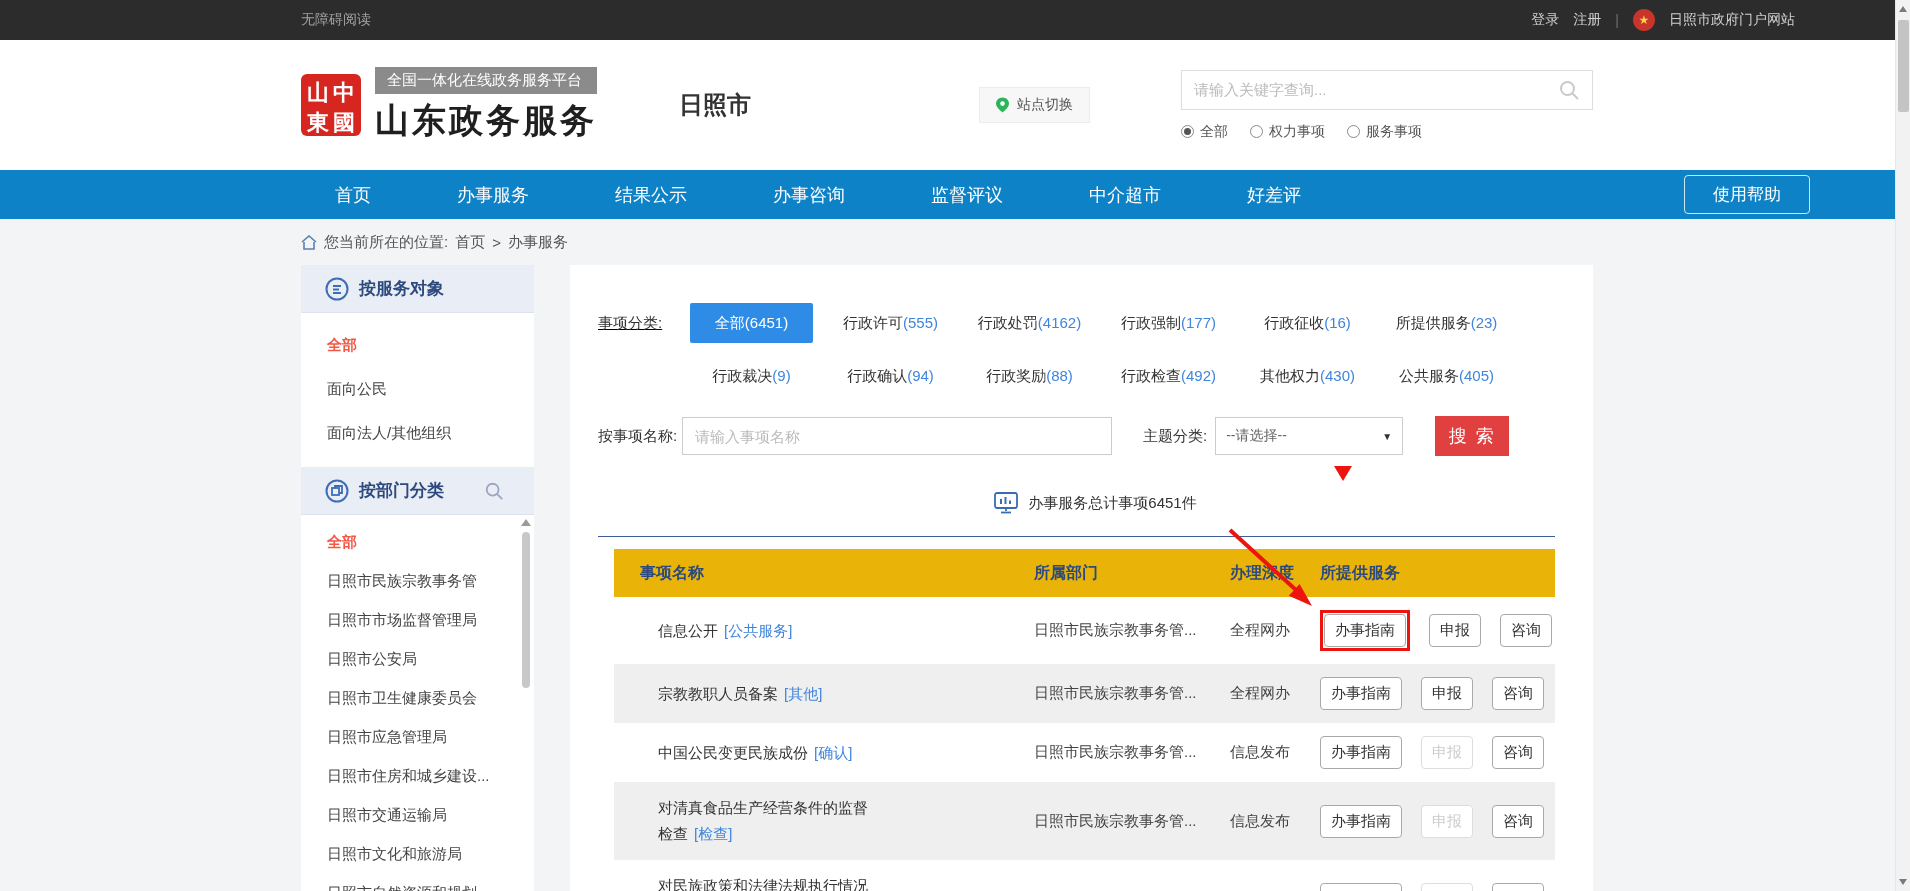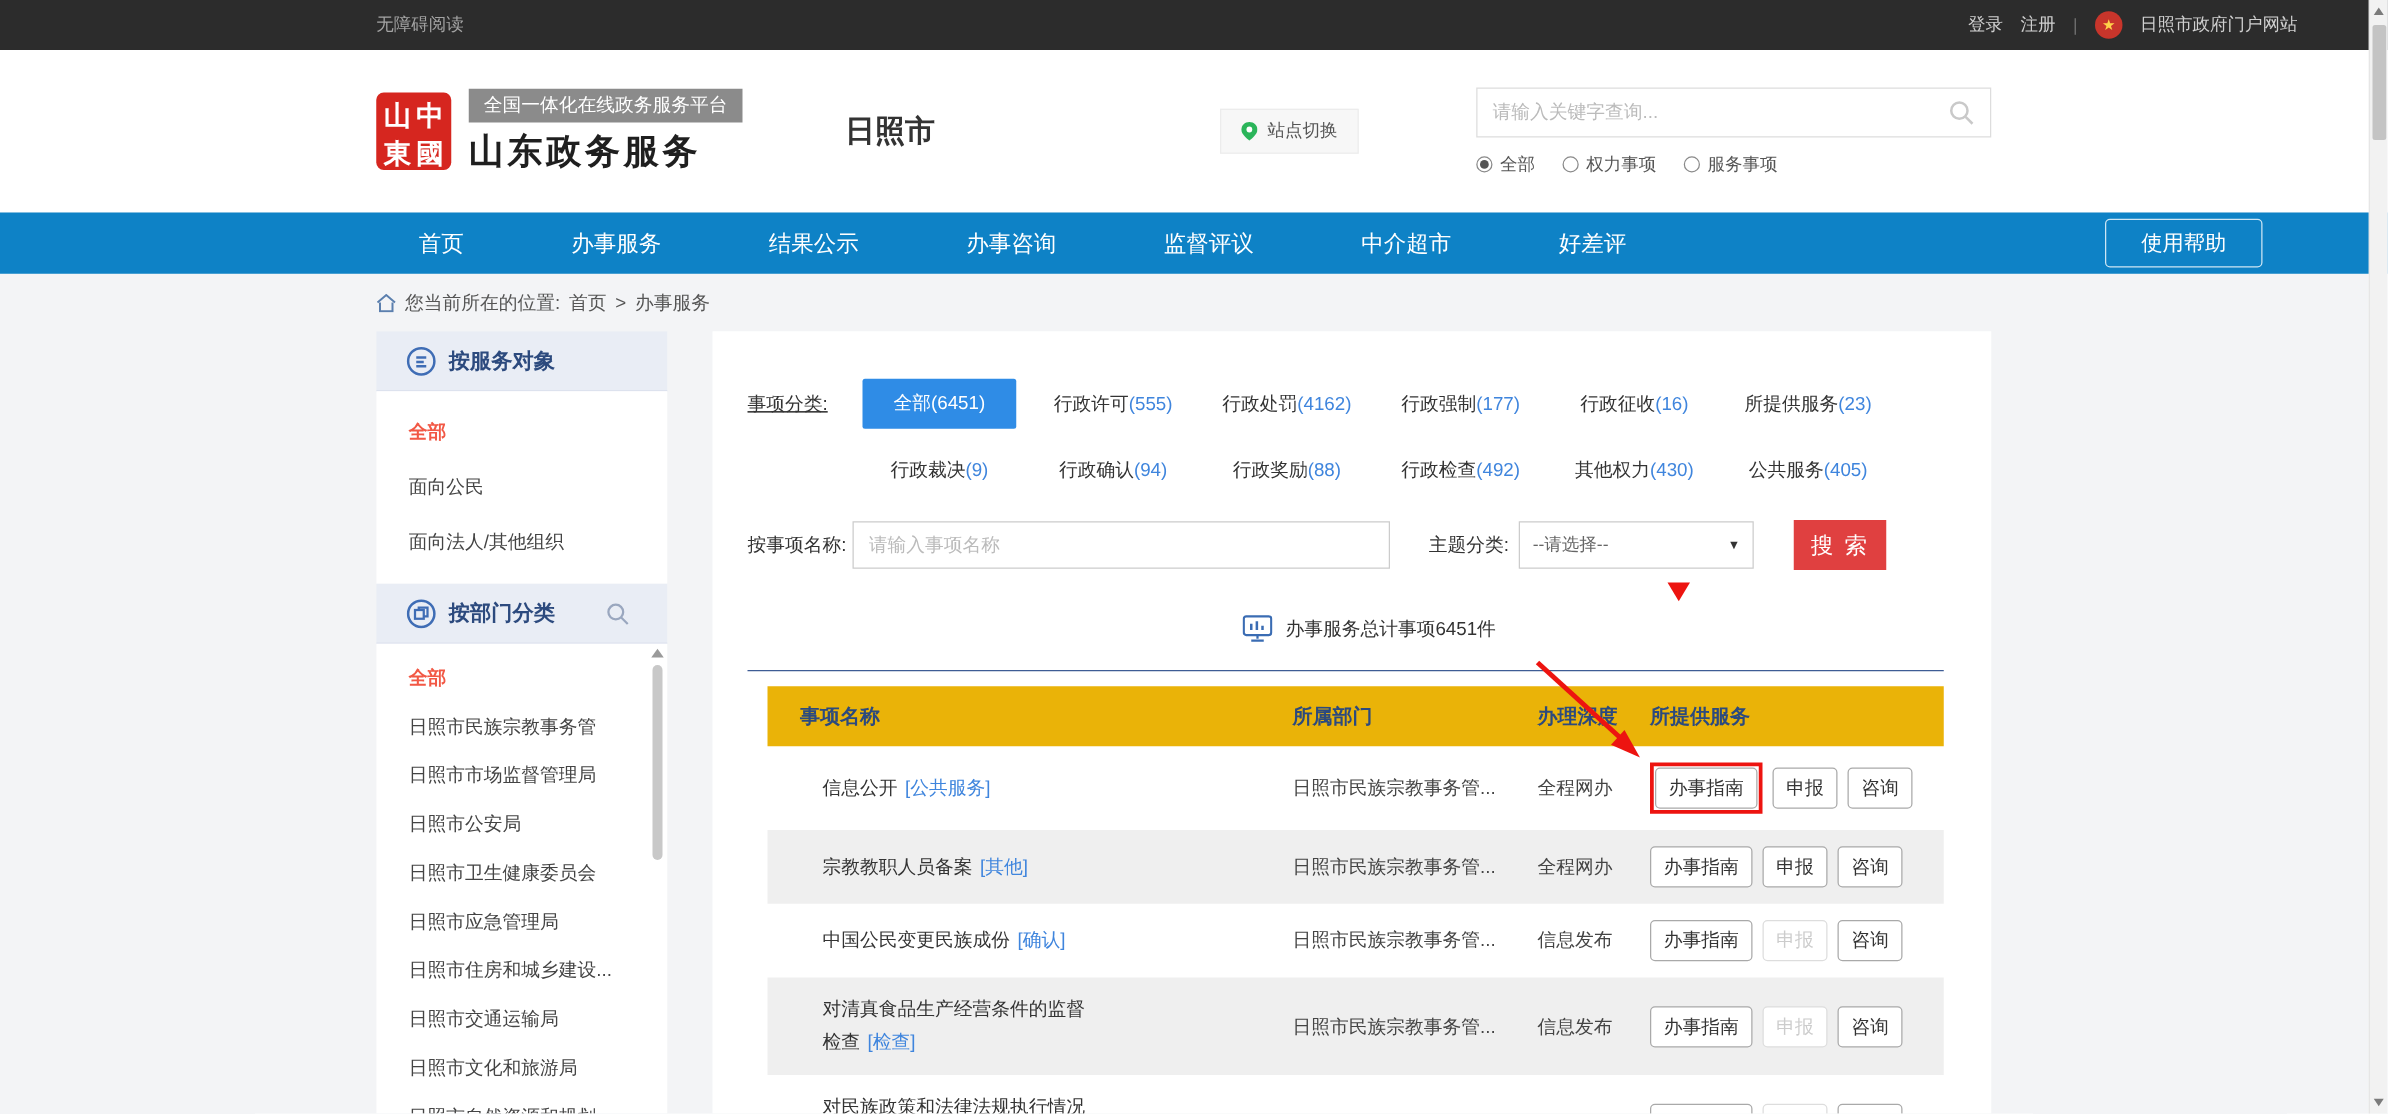--- a/index.html
+++ b/index.html
@@ -1,39 +1,39 @@
 <!DOCTYPE html>
 <html><head>
 <meta charset="utf-8">
 <style>
   * { margin:0; padding:0; box-sizing:border-box; }
   body { font-family:"Liberation Sans","DejaVu Sans",sans-serif; }
   .page { position:relative; width:1910px; height:891px; overflow:hidden; background:#f3f4f6; }
 
   
   .topbar { height:40px; background:#2c2c2c; display:flex; align-items:center;
-            justify-content:space-between; padding:0 72px 0 301px; }
+            justify-content:space-between; padding:0 115px 0 301px; }
   .topbar .acc { color:#a3a3a3; font-size:14px; }
   .topbar-right { display:flex; align-items:center; gap:14px; color:#cfcfcf; font-size:14px; }
   .topbar-right .lnk { color:#cfcfcf; cursor:pointer; }
   .topbar-right .pipe { color:#6e6e6e; }
   .emblem { width:22px; height:22px; border-radius:50%; background:#c8352b; display:flex;
             align-items:center; justify-content:center; color:#ffd24a; font-size:12px; }
 
   
   .header { height:130px; background:#fff; display:flex; align-items:center;
             padding:0 317px 0 301px; }
   .logo-group { display:flex; align-items:center; gap:14px; }
   .seal { width:60px; height:62px; background:#d6261f; border-radius:6px; display:grid;
           grid-template-columns:1fr 1fr; grid-template-rows:1fr 1fr; padding:4px; }
   .seal span { color:#fff; font-size:22px; font-weight:bold; display:flex;
                align-items:center; justify-content:center; }
   .logo-texts { display:flex; flex-direction:column; gap:4px; }
   .badge { background:#8b8b8b; color:#fff; font-size:15px; padding:4px 12px; display:inline-block; }
-  .brand { font-size:28px; font-weight:bold; color:#1f1f1f; letter-spacing:3px; }
+  .brand { font-size:34px; font-weight:bold; color:#1f1f1f; letter-spacing:3px; }
   .city { margin-left:82px; font-size:24px; font-weight:bold; color:#333; }
   .site-switch { margin-left:228px; display:flex; align-items:center; gap:8px; background:#f7f7f7;
                  border:1px solid #ececec; padding:8px 16px; font-size:14px; color:#555; cursor:pointer; }
   .search-group { margin-left:auto; width:412px; display:flex; flex-direction:column; }
   .search-box { height:40px; border:1px solid #ddd; display:flex; align-items:center; padding:0 12px; background:#fff; }
   .search-box input { flex:1; border:none; outline:none; font-size:15px; color:#333;
                       font-family:inherit; }
   .search-box input::placeholder { color:#bbb; }
   .scopes { display:flex; align-items:center; gap:22px; margin-top:13px; font-size:14px; color:#555; }
   .scope { display:flex; align-items:center; gap:6px; cursor:pointer; }
@@ -112,21 +112,21 @@
 
   .table-wrap { margin:12px 38px 0 16px; }
   .thead, .trow { display:grid; grid-template-columns:420px 196px 90px 1fr; align-items:center; }
   .thead { background:#eab308; height:48px; color:#2c4a7e; font-weight:bold; font-size:16px; }
   .thead .h-name { padding-left:26px; }
   .trow { font-size:15px; color:#333; padding:13px 0; }
   .trow.alt { background:#efefef; }
   .t-name { max-width:224px; line-height:26px;margin-left:44px; }
   .tag { color:#3f85dd; margin-left:6px; cursor:pointer; }
   .t-dept, .t-depth { color:#444; }
-  .t-actions { display:flex; align-items:center; gap:8px; }
+  .t-actions { display:flex; align-items:center; gap:19px; }
   .action-btn { height:33px; padding:0 10px; background:#fff; border:1px solid #a9a9a9;
                 border-radius:4px; font-size:15px; color:#333; cursor:pointer; font-family:inherit;
                 white-space:nowrap; }
   .action-btn.disabled { border-color:#ddd; color:#ccc; cursor:default; }
   .red-box { display:inline-flex; border:3px solid #ed1410; padding:1px; }
 
   
   .annot { position:absolute; left:0; top:0; pointer-events:none; z-index:6; }
   .page-scrollbar { position:absolute; right:0; top:0; width:15px; height:891px; background:#f2f2f2;
                     border-left:1px solid #e6e6e6; z-index:10; }

